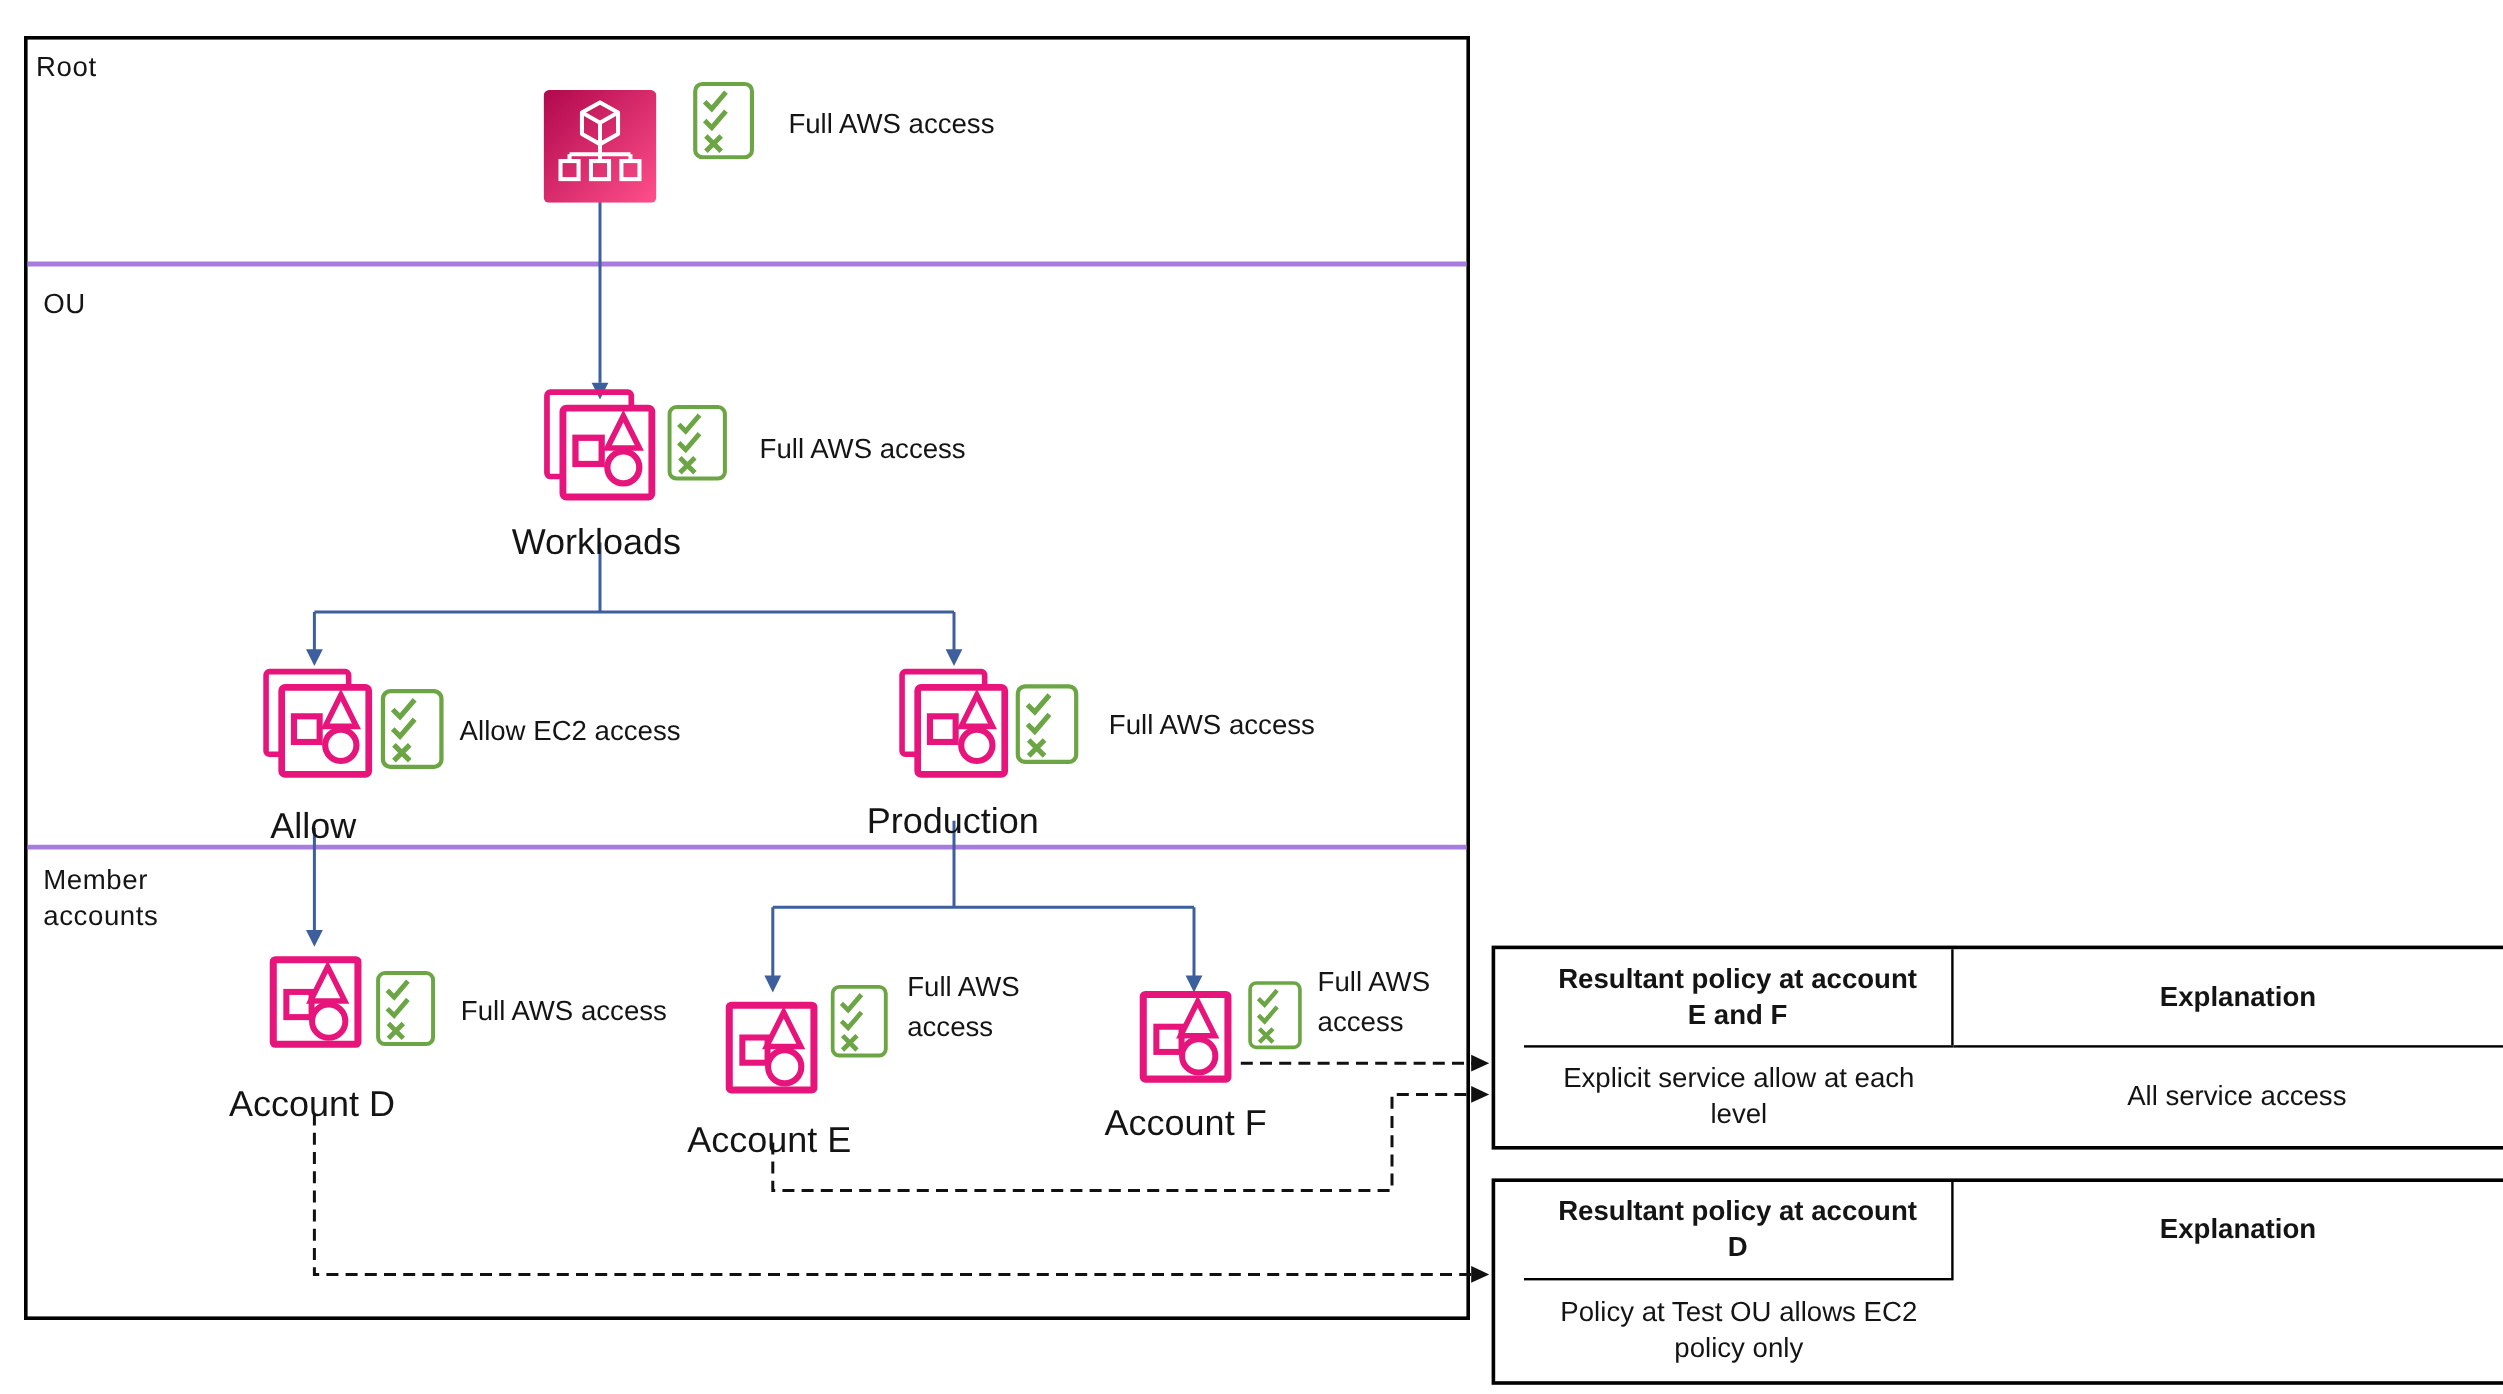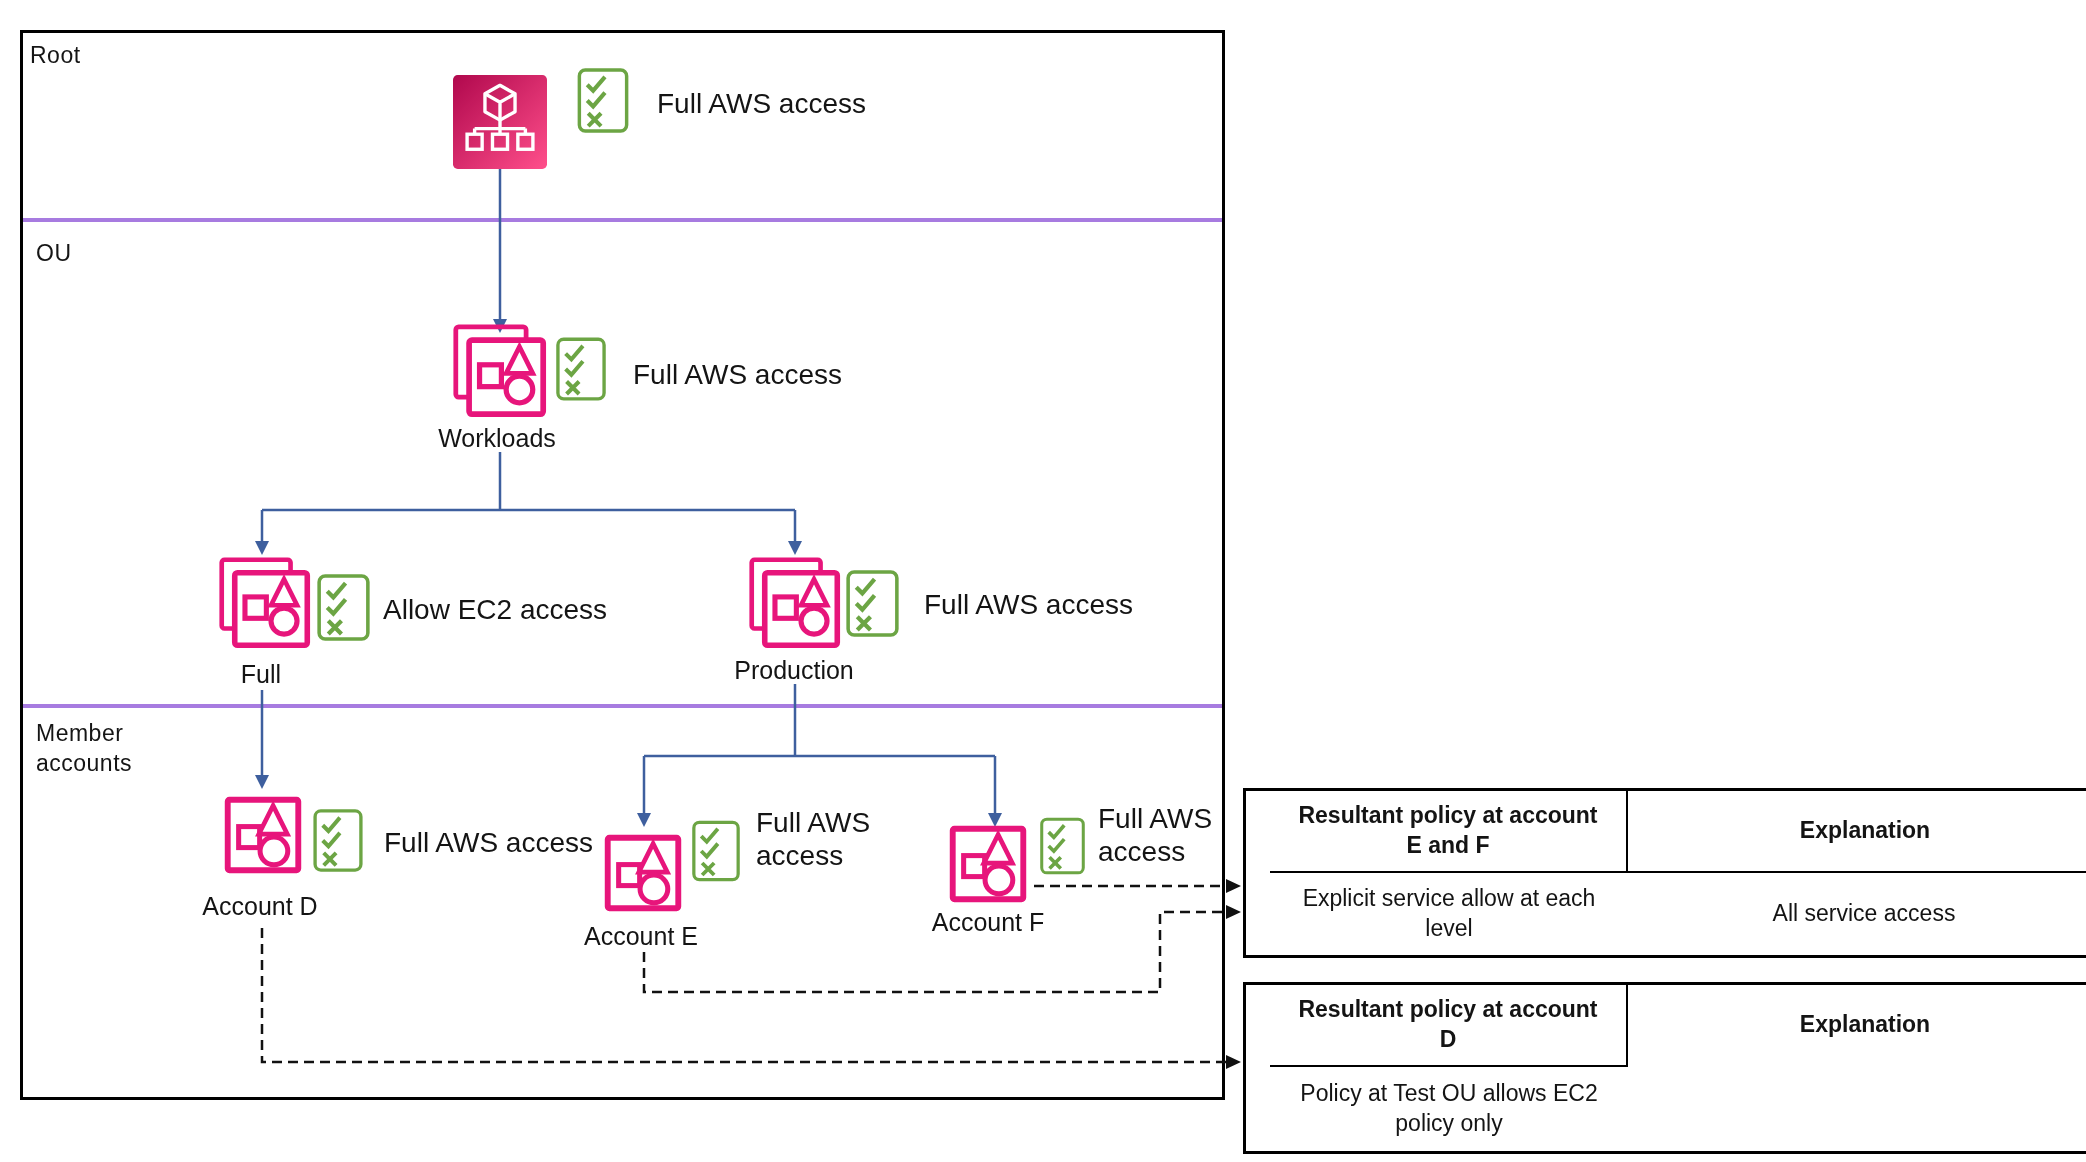--- a/index.html
+++ b/index.html
@@ -2,22 +2,22 @@
 <html style="--pink: #E7157B; --green: #6CA544; --blue: #3E5F9E; --purple: #A77BE0; --dash: #111111; --grad1: #B0084D; --grad2: #FF4F8B;"><head>
 <meta charset="utf-8">
 <style>
   html,body{margin:0;padding:0;background:#fff;}
   body{width:2086px;height:1162px;position:relative;font-family:"Liberation Sans",sans-serif;color:#141414;}
   .stage{position:absolute;left:0;top:0;width:1812px;height:1162px;}
   .abs{position:absolute;}
   .org-box{left:20px;top:30px;width:1205px;height:1070px;border:3px solid #000;box-sizing:border-box;background:transparent;}
   .connectors{left:0;top:0;width:2086px;height:1162px;pointer-events:none;}
   .section-label{font-size:23px;letter-spacing:.5px;color:#151515;}
-  .node-label{font-size:25px;white-space:nowrap;transform:translateX(-50%);text-align:center;}
-  .policy-text{font-size:28px;line-height:33px;}
+  .node-label{font-size:30px;white-space:nowrap;transform:translateX(-50%);text-align:center;margin-top:12px;}
+  .policy-text{font-size:23px;line-height:33px;}
   .blue-line{stroke:var(--blue,#3E5F9E);stroke-width:2.5;fill:none;}
   .blue-tip{fill:var(--blue,#3E5F9E);stroke:none;}
   .dash-line{stroke:var(--dash,#111111);stroke-width:2.5;fill:none;stroke-dasharray:10 6;}
   .dash-tip{fill:var(--dash,#111111);stroke:none;}
   .purple-line{stroke:var(--purple,#A77BE0);stroke-width:4;}
   .st-pink{stroke:var(--pink,#E7157B);}
   .st-green{stroke:var(--green,#6CA544);}
   .nf{fill:none;}
   .wf{fill:#ffffff;}
   .g1{stop-color:var(--grad1,#B0084D);}
@@ -124,21 +124,21 @@
   <div class="abs policy-text" style="left:633px;top:358px;">Full AWS access</div>
   <div class="abs node-label" style="left:497px;top:424px;">Workloads</div>
 
   <svg class="abs" style="left:218px;top:556px;" width="93" height="93" viewBox="0 0 100 100">
       <use href="#sym-ou"></use>
     </svg>
   <svg class="abs" style="left:316px;top:574px;" width="55" height="67" viewBox="0 0 52 66">
       <use href="#sym-checklist"></use>
     </svg>
   <div class="abs policy-text" style="left:383px;top:593px;">Allow EC2 access</div>
-  <div class="abs node-label" style="left:261px;top:660px;">Full</div>
+  <div class="abs node-label" style="left:261px;top:660px;">Allow</div>
 
   <svg class="abs" style="left:748px;top:556px;" width="93" height="93" viewBox="0 0 100 100">
       <use href="#sym-ou"></use>
     </svg>
   <svg class="abs" style="left:846px;top:570px;" width="53" height="67" viewBox="0 0 52 66">
       <use href="#sym-checklist"></use>
     </svg>
   <div class="abs policy-text" style="left:924px;top:588px;">Full AWS access</div>
   <div class="abs node-label" style="left:794px;top:656px;">Production</div>
 

